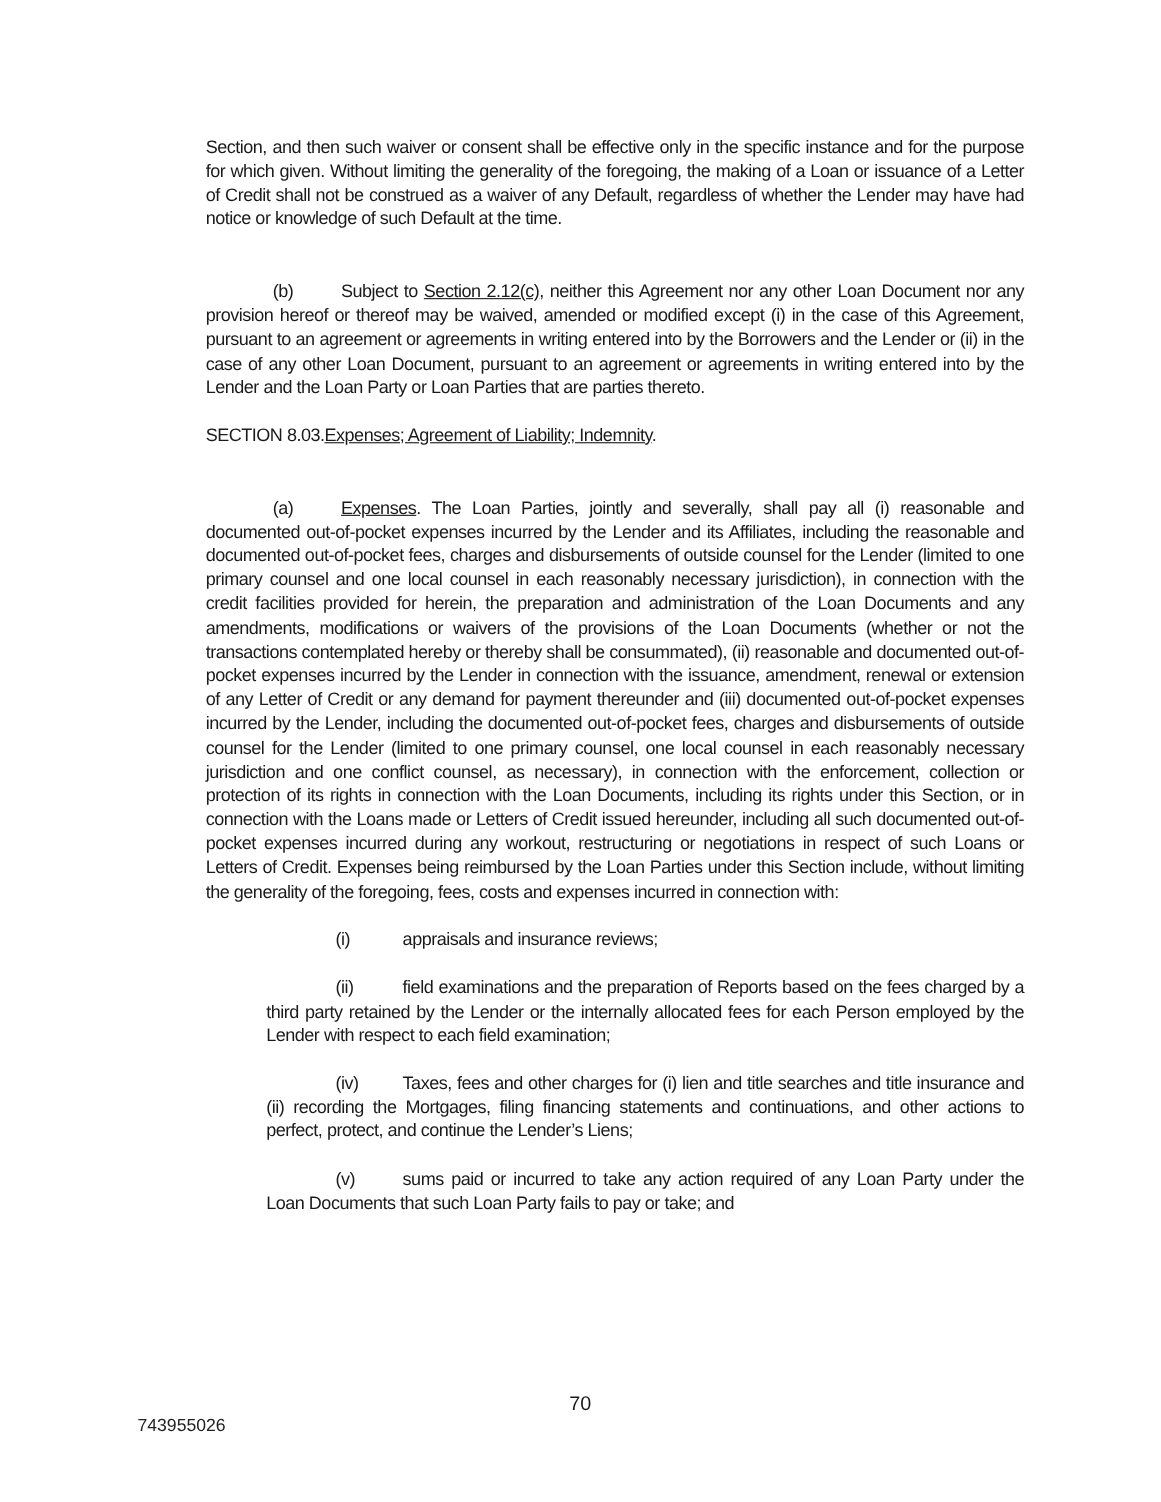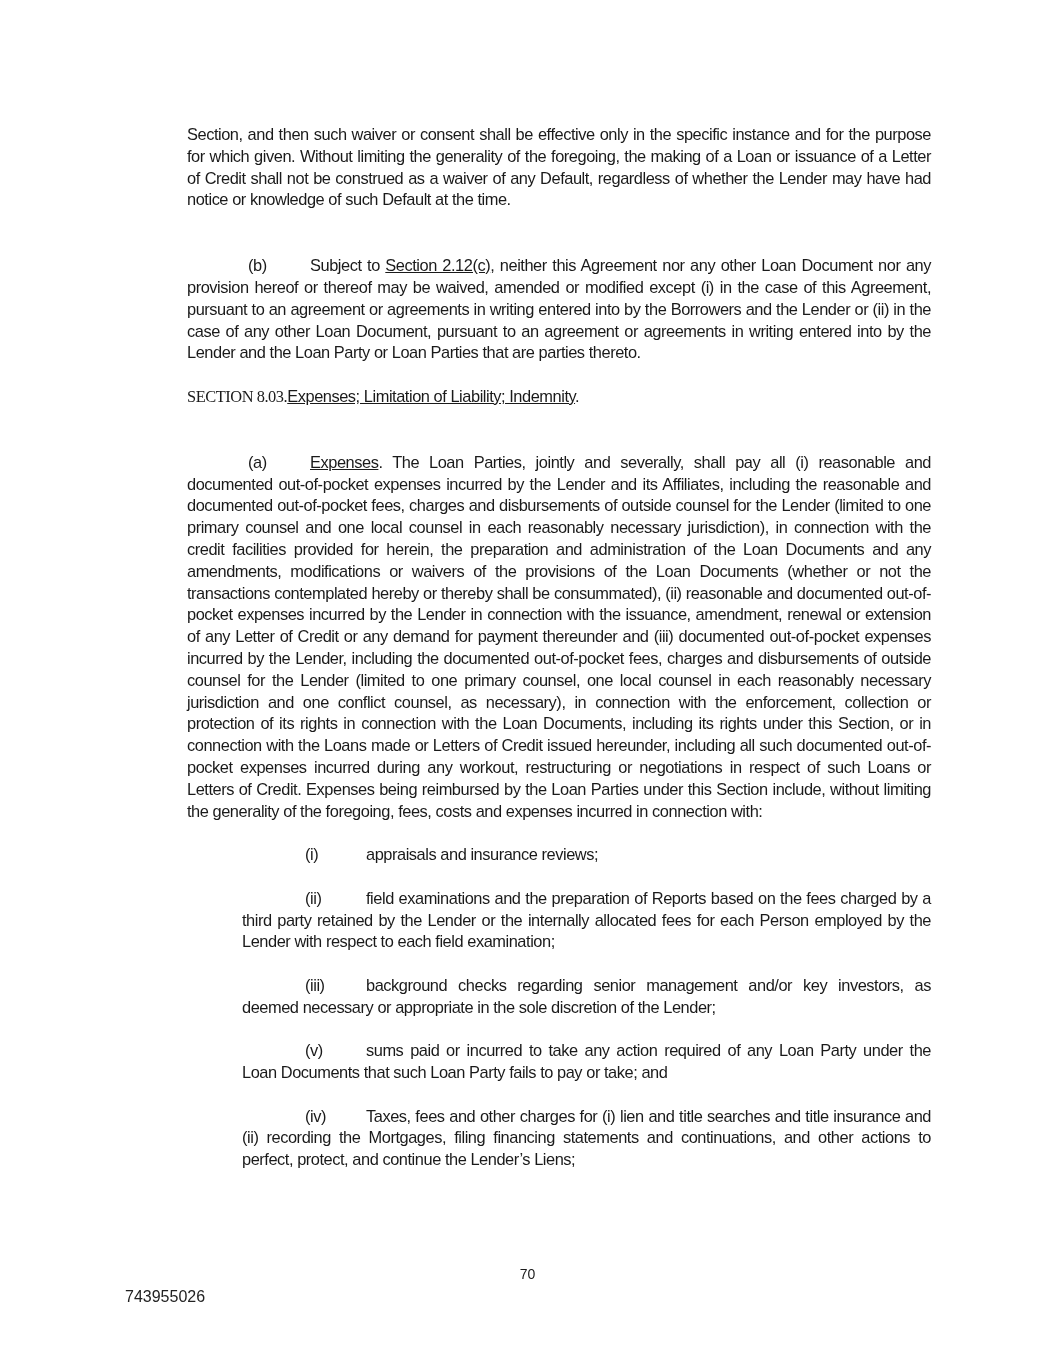--- a/index.html
+++ b/index.html
@@ -60,60 +60,58 @@
     .sub-label {
       display: inline-block;
       width: 61px;
       text-indent: 0;
     }
     .section-heading {
       margin: 0 0 21.8px 0;
     }
     .section-num {
       display: inline;
-      font-family: Liberation Serif, serif;
     }
     .page-number {
       position: absolute;
       left: 0;
       width: 1055px;
       top: 1266px;
       text-align: center;
-      font-size: 14px;
+      font-size: 18px;
       color: #1a1a1a;
     }
     .doc-id {
       position: absolute;
       left: 125px;
       top: 1288px;
       font-size: 16px;
       color: #222;
     }
   </style>
 </head>
 <body>
 
 <div class="page">
   <div class="body-text" style="top:124px;">
 
     <p class="p">Section, and then such waiver or consent shall be effective only in the specific instance and for the purpose for which given.  Without limiting the generality of the foregoing, the making of a Loan or issuance of a Letter of Credit shall not be construed as a waiver of any Default, regardless of whether the Lender may have had notice or knowledge of such Default at the time.</p>
 
     <p class="p indent-a"><span class="label">(b)</span><span>Subject to </span><span class="u">Section 2.12(c)</span><span>, neither this Agreement nor any other Loan Document nor any provision hereof or thereof may be waived, amended or modified except (i) in the case of this Agreement, pursuant to an agreement or agreements in writing entered into by the Borrowers and the Lender or (ii) in the case of any other Loan Document, pursuant to an agreement or agreements in writing entered into by the Lender and the Loan Party or Loan Parties that are parties thereto.</span></p>
 
-    <p class="section-heading"><span class="section-num">SECTION 8.03.</span><span class="u">Expenses; Limitation of Liability; Indemnity</span><span>.</span></p>
+    <p class="section-heading"><span class="section-num">SECTION 8.03.</span><span class="u">Expenses; Agreement of Liability; Indemnity</span><span>.</span></p>
 
     <p class="p indent-a"><span class="label">(a)</span><span class="u">Expenses</span><span>.  The Loan Parties, jointly and severally, shall pay all (i) reasonable and documented out-of-pocket expenses incurred by the Lender and its Affiliates, including the reasonable and documented out-of-pocket fees, charges and disbursements of outside counsel for the Lender (limited to one primary counsel and one local counsel in each reasonably necessary jurisdiction), in connection with the credit facilities provided for herein, the preparation and administration of the Loan Documents and any amendments, modifications or waivers of the provi­sions of the Loan Documents (whether or not the transactions contemplated hereby or thereby shall be consummated), (ii) reasonable and documented out-of-pocket expenses incurred by the Lender in connection with the issuance, amendment, renewal or extension of any Letter of Credit or any demand for payment thereunder and (iii) documented out-of-pocket expenses incurred by the Lender, including the documented out-of-pocket fees, charges and disbursements of outside counsel for the Lender (limited to one primary counsel, one local counsel in each reasonably necessary jurisdiction and one conflict counsel, as necessary), in connection with the enforcement, collection or protection of its rights in connection with the Loan Documents, including its rights under this Section, or in connection with the Loans made or Letters of Credit issued hereunder, including all such documented out-of-pocket expenses incurred during any workout, restructuring or negotiations in respect of such Loans or Letters of Credit.  Expenses being reimbursed by the Loan Parties under this Section include, without limiting the generality of the foregoing, fees, costs and expenses incurred in connection with:</span></p>
 
     <p class="sub sub-first"><span class="sub-label">(i)</span><span>appraisals and insurance reviews;</span></p>
 
     <p class="sub sub-first"><span class="sub-label">(ii)</span><span>field examinations and the preparation of Reports based on the fees charged by a third party retained by the Lender or the internally allocated fees for each Person employed by the Lender with respect to each field examination;</span></p>
 
-    <p class="sub sub-first"><span class="sub-label">(iii)</span><span>background checks regarding senior management and/or key investors, as deemed necessary or appropriate in the sole discretion of the Lender;</span></p>
+
+    <p class="sub sub-first"><span class="sub-label">(iv)</span><span>Taxes, fees and other charges for (i) lien and title searches and title insurance and (ii) recording the Mortgages, filing financing statements and continuations, and other actions to perfect, protect, and continue the Lender’s Liens;</span></p>
 
     <p class="sub sub-first"><span class="sub-label">(v)</span><span>sums paid or incurred to take any action required of any Loan Party under the Loan Documents that such Loan Party fails to pay or take; and</span></p>
-
-    <p class="sub sub-first"><span class="sub-label">(iv)</span><span>Taxes, fees and other charges for (i) lien and title searches and title insurance and (ii) recording the Mortgages, filing financing statements and continuations, and other actions to perfect, protect, and continue the Lender’s Liens;</span></p>
 
   </div>
 
   <div class="page-number">70</div>
   <div class="doc-id">743955026</div>
 </div>
 
 </body></html>

